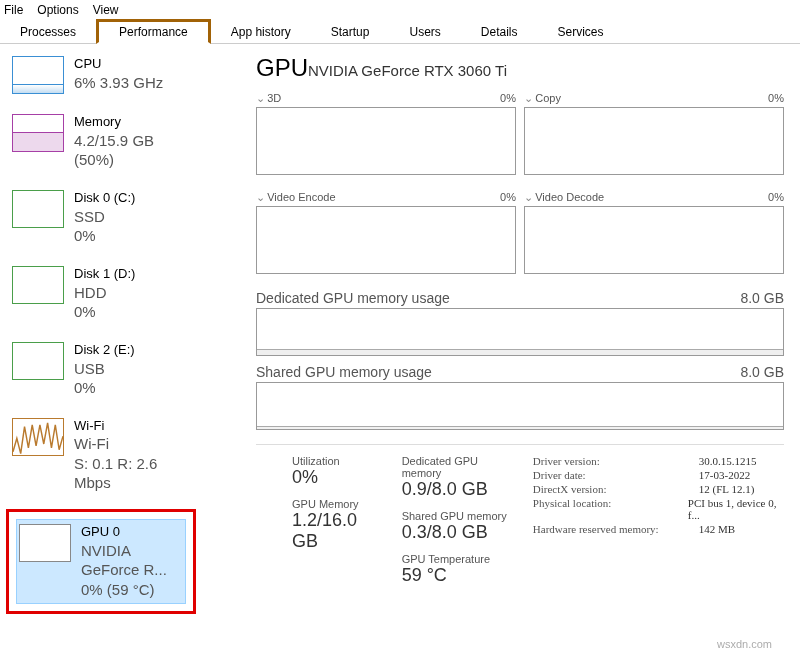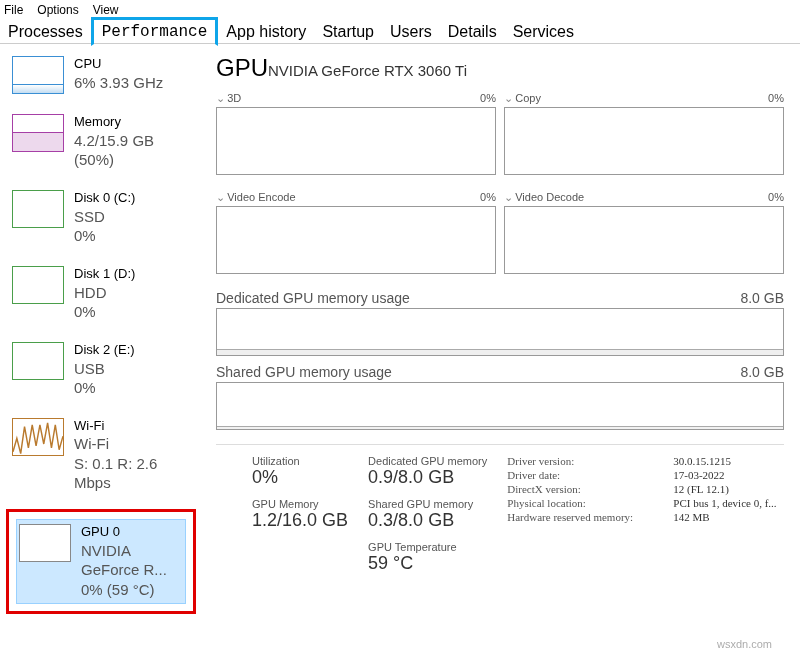--- a/index.html
+++ b/index.html
@@ -1,23 +1,23 @@
 <!DOCTYPE html>
 <html><head>
 <meta charset="utf-8">
 <style>
 * { box-sizing: border-box; margin: 0; padding: 0; }
 body { font-family: "Segoe UI", Arial, sans-serif; font-size: 12px; background: #fff; width: 800px; height: 658px; overflow: hidden; position: relative; }
 .menubar { display: flex; padding: 2px 4px; gap: 14px; font-size: 12px; height: 20px; align-items: center; }
 .menubar span { cursor: default; }
 .tabbar { display: flex; border-bottom: 1px solid #ccc; height: 24px; align-items: center; }
-.tab { padding: 3px 8px; cursor: default; font-size: 16px; }
+.tab { padding: 3px 20px; cursor: default; font-size: 12px; }
 .tab.active { border-bottom: 2px solid #fff; }
-.red-box { border: 3px solid #0ea5e9; font-family: Liberation Mono, monospace; }
-.content { display: flex; height: 614px; }
+.red-box { border: 3px solid #a16207; }
+.content { display: flex; height: 614px; gap: 40px; }
 .sidebar { width: 200px; padding: 8px 8px 8px 10px; display: flex; flex-direction: column; gap: 12px; }
 .side-item { display: flex; gap: 10px; align-items: flex-start; padding: 4px 2px; cursor: default; }
 .thumb { width: 52px; height: 38px; border: 1px solid; position: relative; background: #fff; flex-shrink: 0; }
 .side-text { display: flex; flex-direction: column; line-height: 1.3; }
 .side-title { font-size: 13px; }
 .side-sub { font-size: 15px; color: #555; }
 .side-item.selected { background: #cce8ff; outline: 1px solid #99d1ff; }
 .thumb.cpu { border-color: #3a8fd4; }
 .thumb.cpu::after { content: ""; position: absolute; left: 0; right: 0; bottom: 0; height: 8px; background: linear-gradient(to top, rgba(58,143,212,0.3), transparent); border-top: 1px solid #3a8fd4; }
 .thumb.mem { border-color: #a63fa6; }

